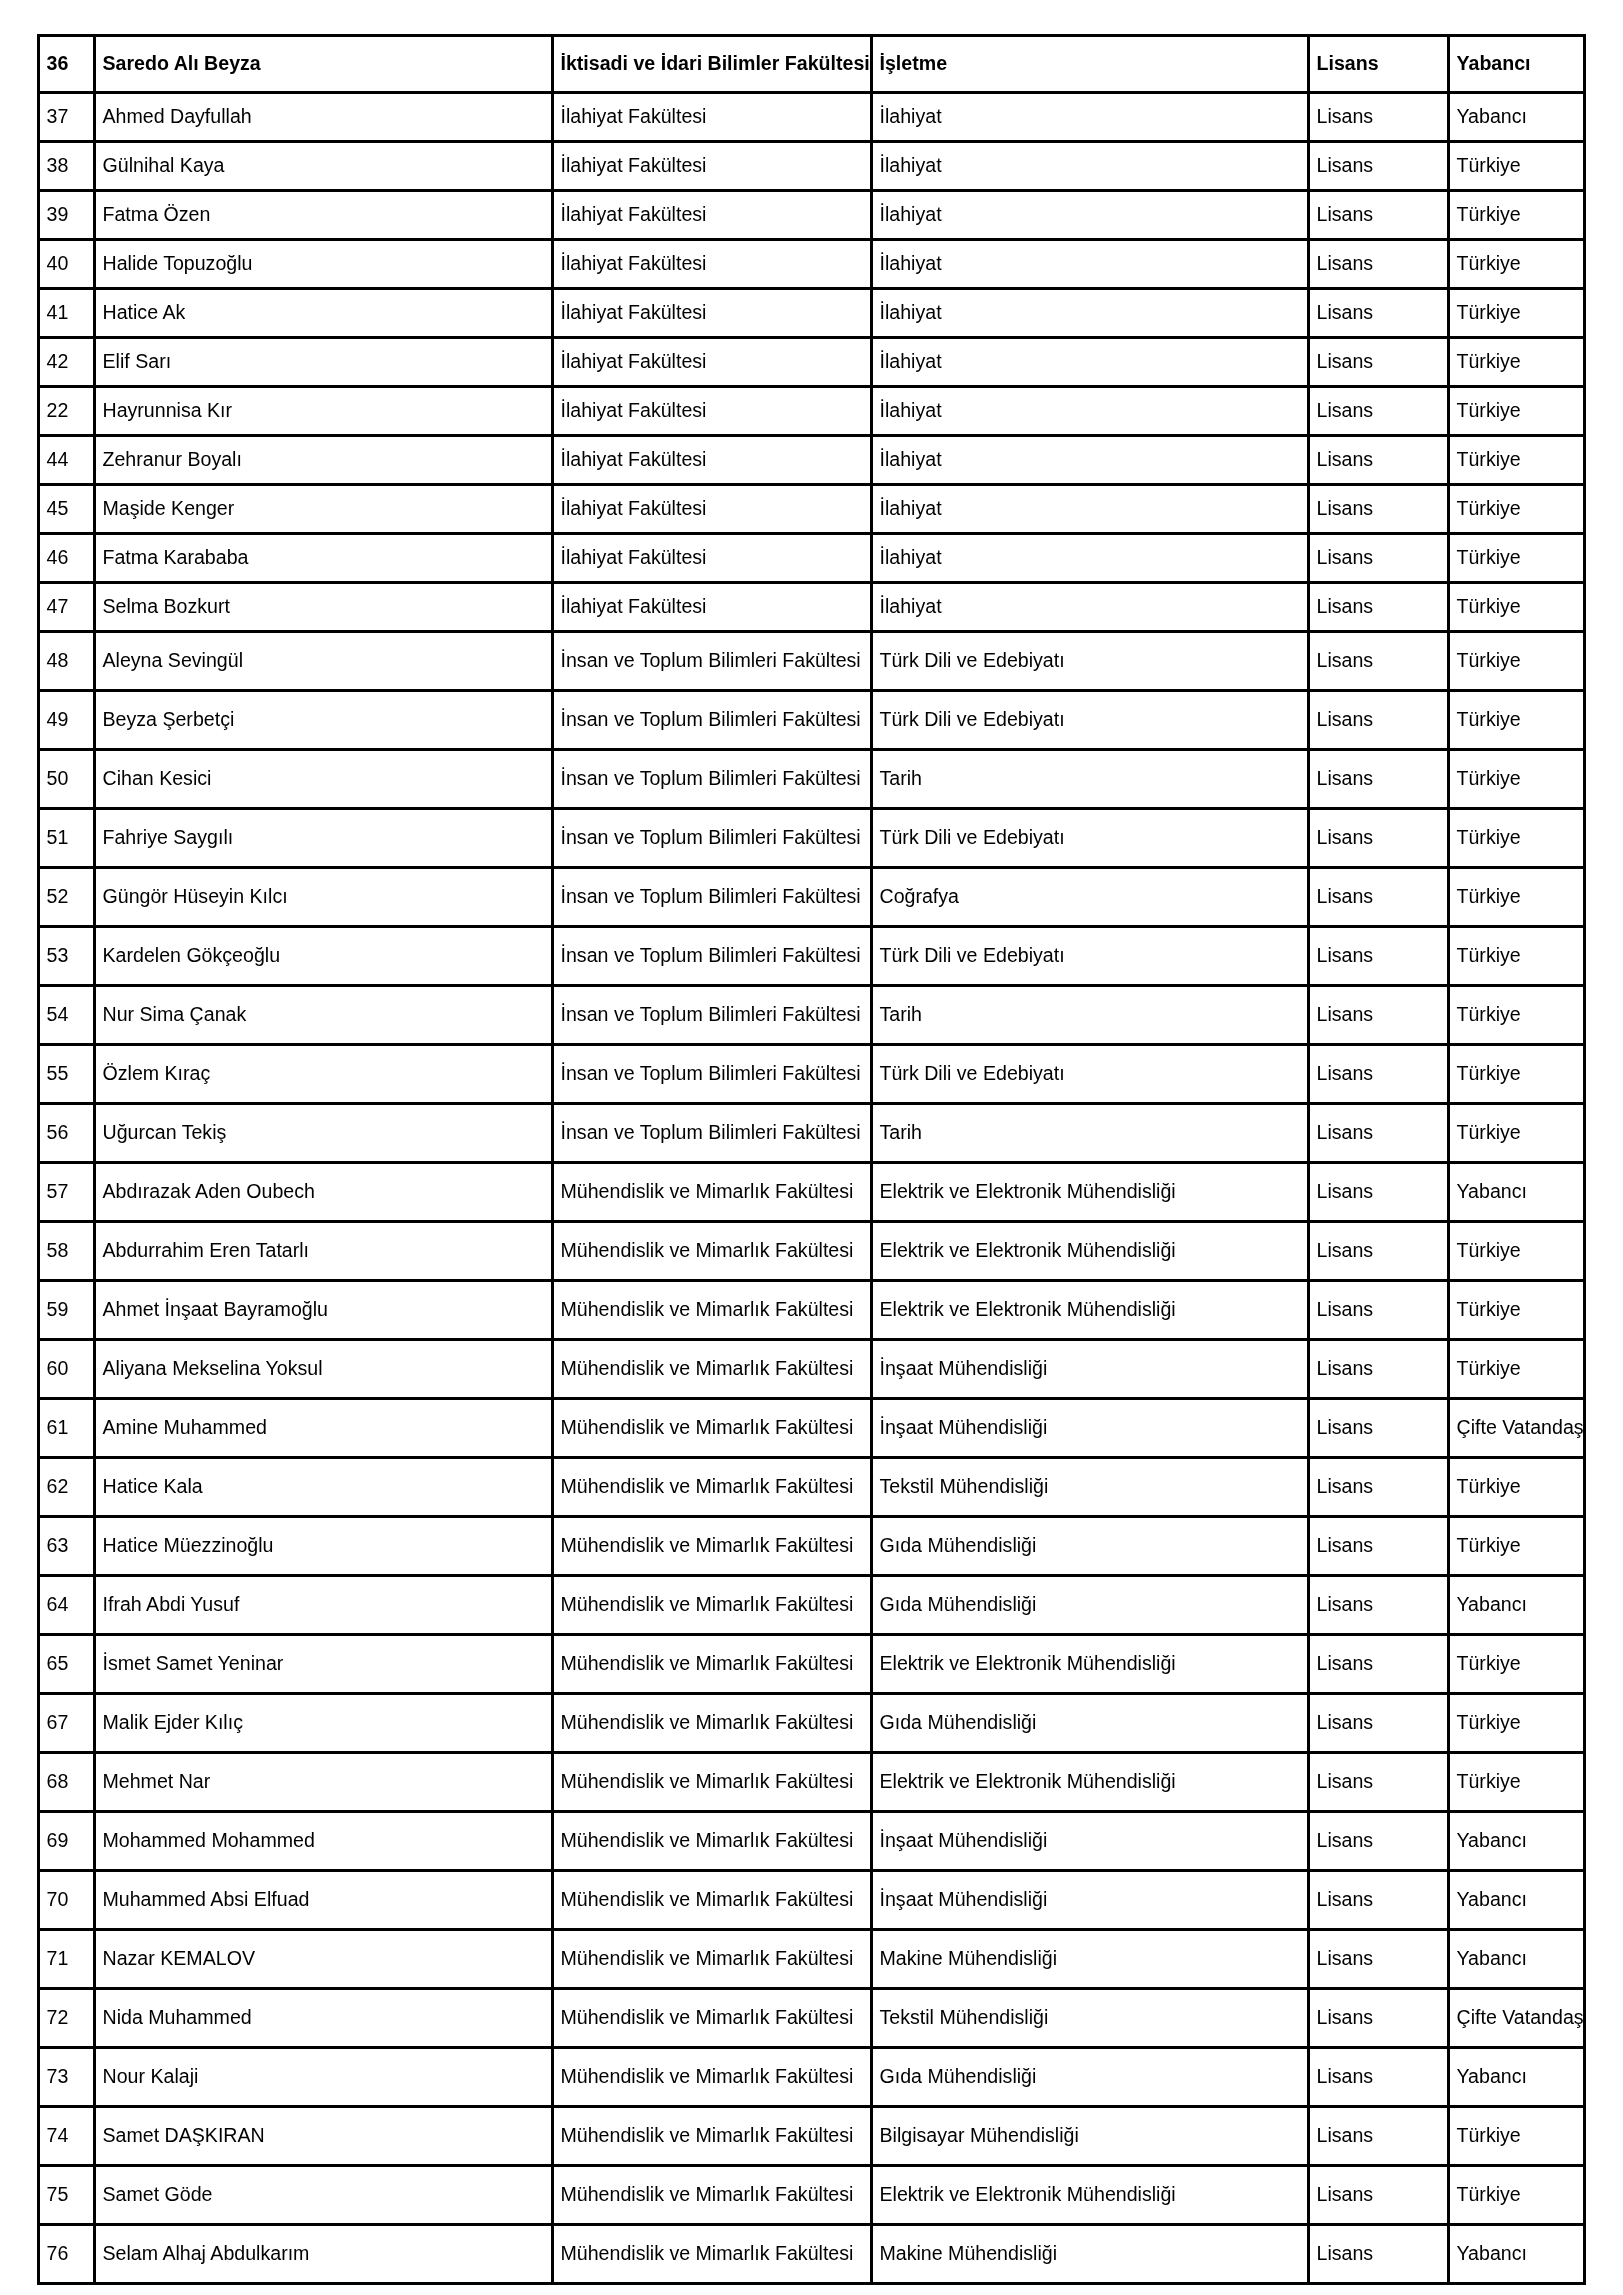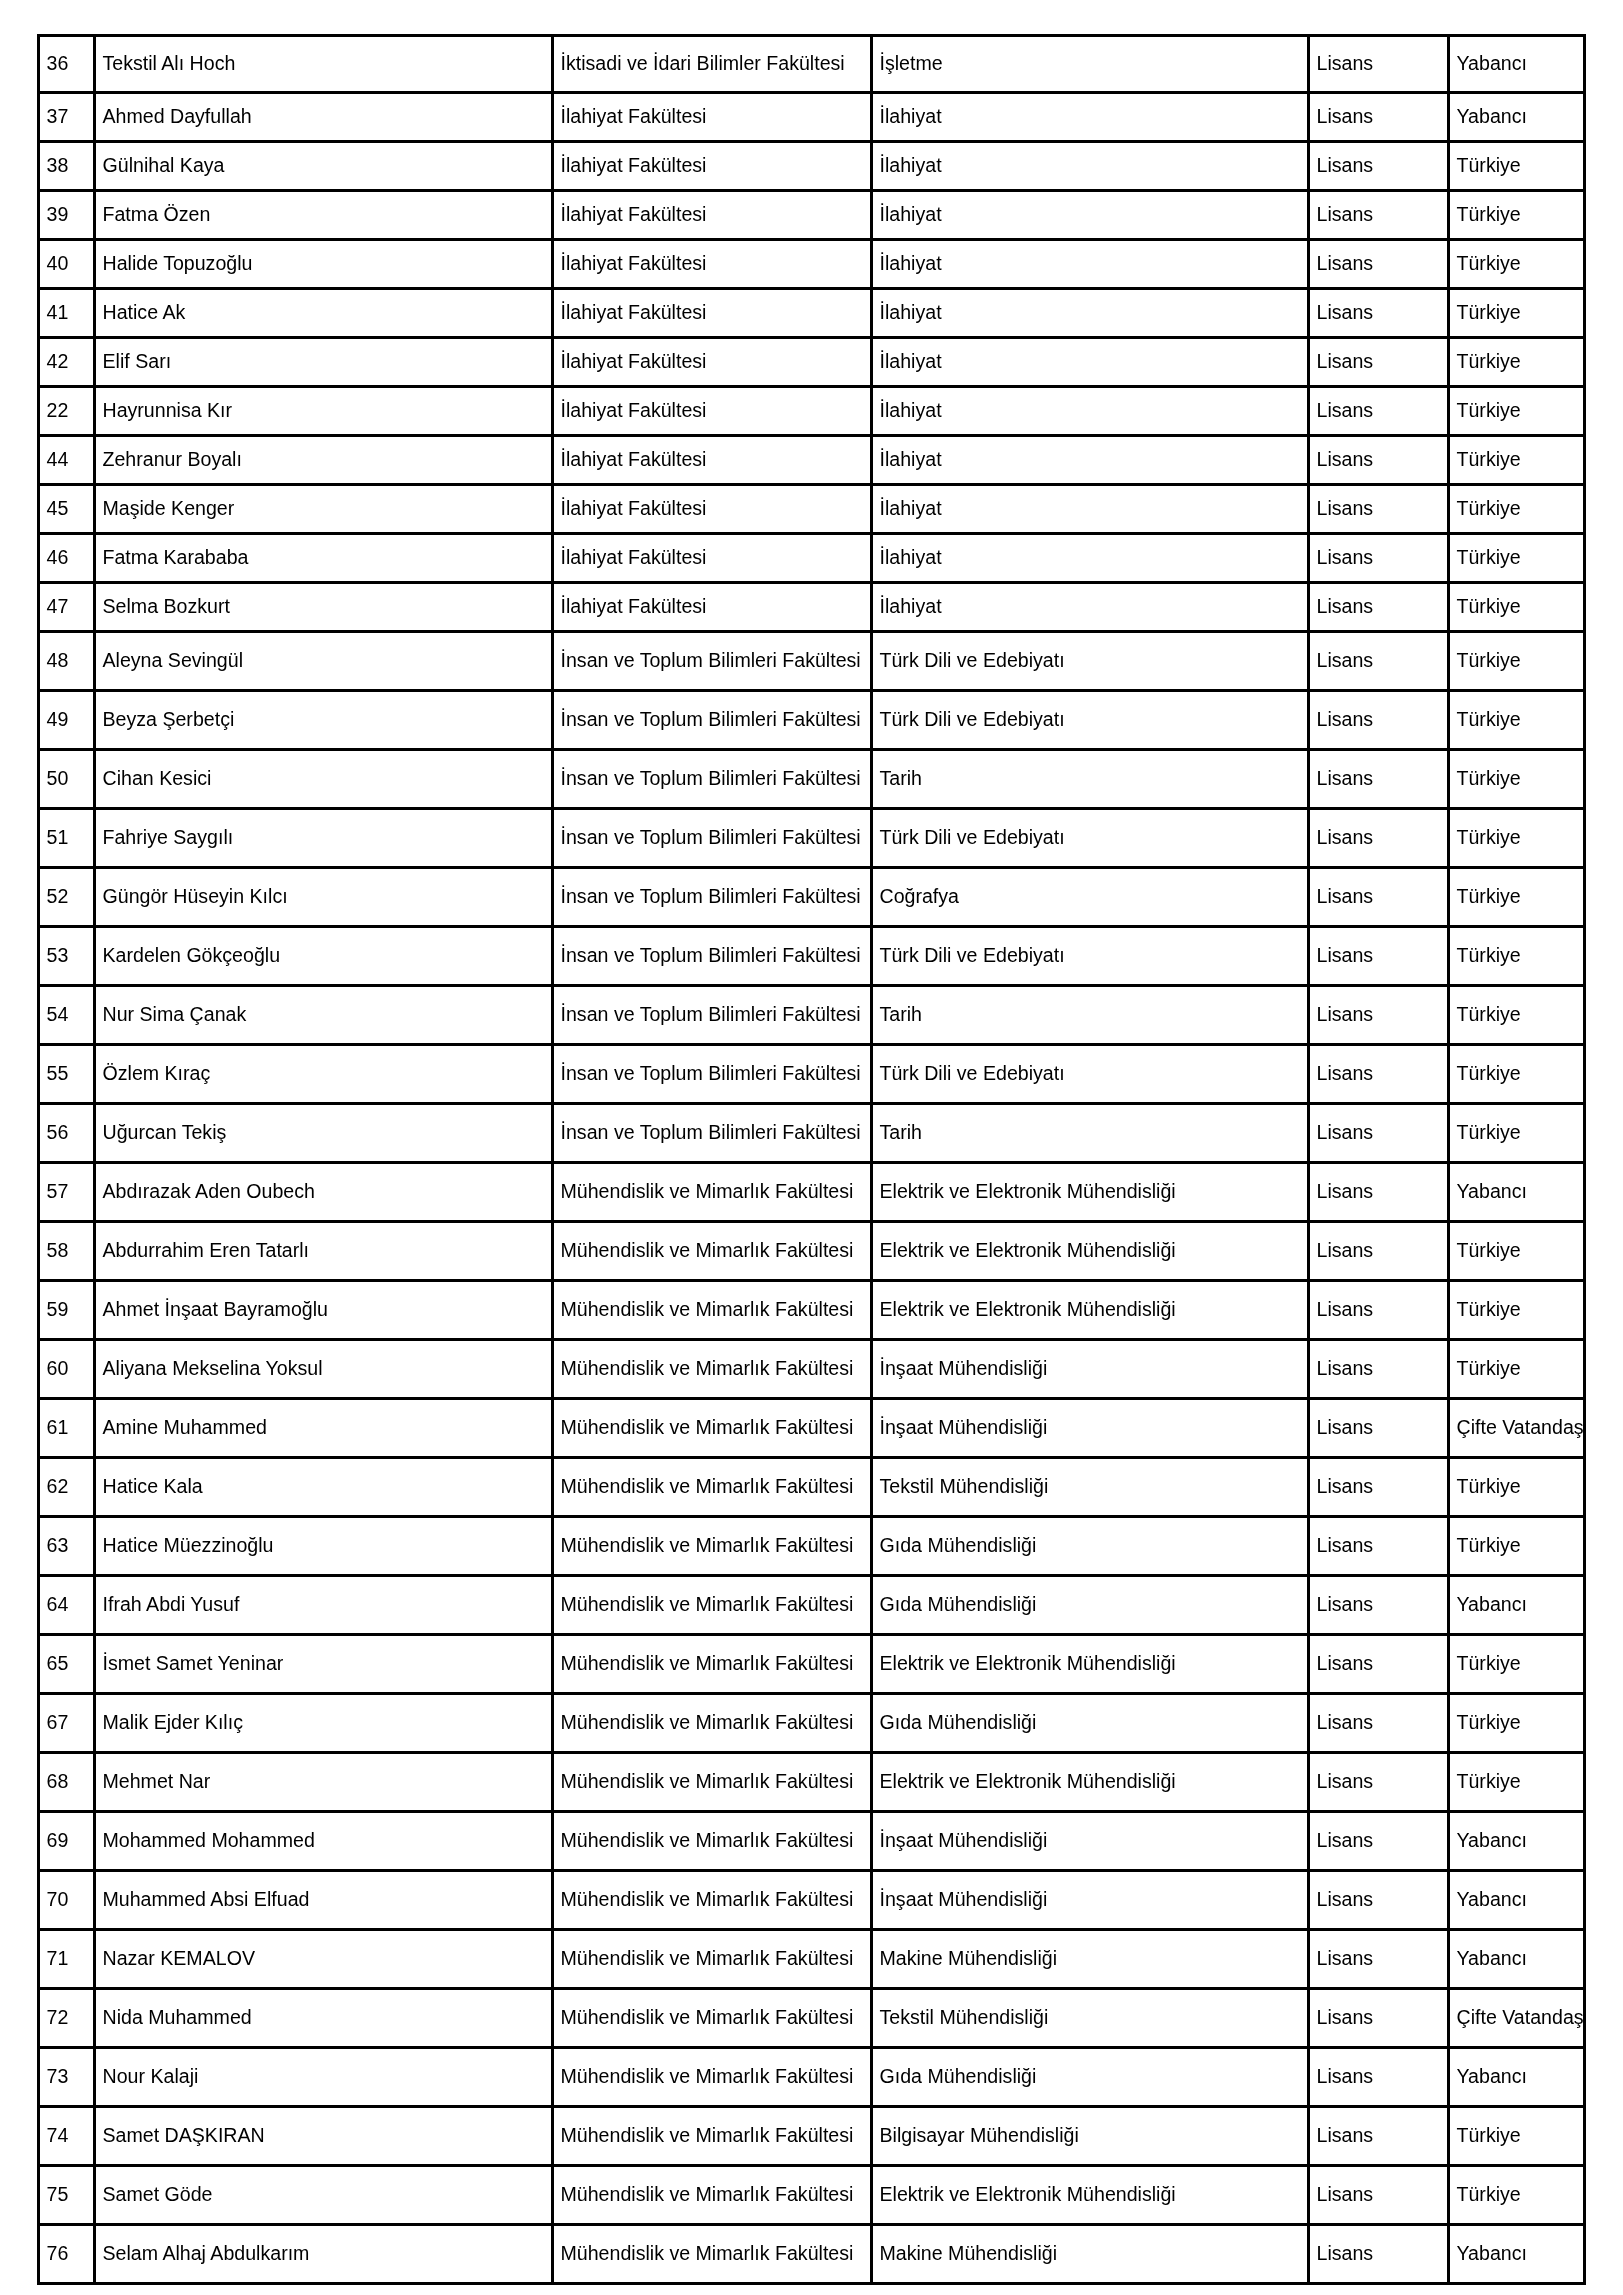--- a/index.html
+++ b/index.html
@@ -27,21 +27,21 @@
     font-size: 19.6px;
     line-height: 1.1;
     padding: 0 0 0 6.5px;
     vertical-align: middle;
     text-align: left;
     white-space: nowrap;
     overflow: hidden;
     background: #ffffff;
     color: #000000;
   }
-  tr.row-first td { height: 54px; }
+  tr.row-first td { height: 54px; font-weight: bold; }
   tr.row-short td { height: 46px; }
   tr.row-tall  td { height: 56px; }
   td.name-large { font-size: 23.6px; }
   col.c-no     { width: 56px;  }
   col.c-name   { width: 458px; }
   col.c-fac    { width: 319px; }
   col.c-prog   { width: 437px; }
   col.c-level  { width: 140px; }
   col.c-nat    { width: 136px; }
 </style>
@@ -53,21 +53,21 @@
     <col class="c-no">
     <col class="c-name">
     <col class="c-fac">
     <col class="c-prog">
     <col class="c-level">
     <col class="c-nat">
   </colgroup>
   <tbody>
       <tr class="row-first">
         <td>36</td>
-        <td>Tekstil Alı Hoch</td>
+        <td>Saredo Alı Beyza</td>
         <td>İktisadi ve İdari Bilimler Fakültesi</td>
         <td>İşletme</td>
         <td>Lisans</td>
         <td>Yabancı</td>
       </tr>
       <tr class="row-short">
         <td>37</td>
         <td>Ahmed Dayfullah</td>
         <td>İlahiyat Fakültesi</td>
         <td>İlahiyat</td>

